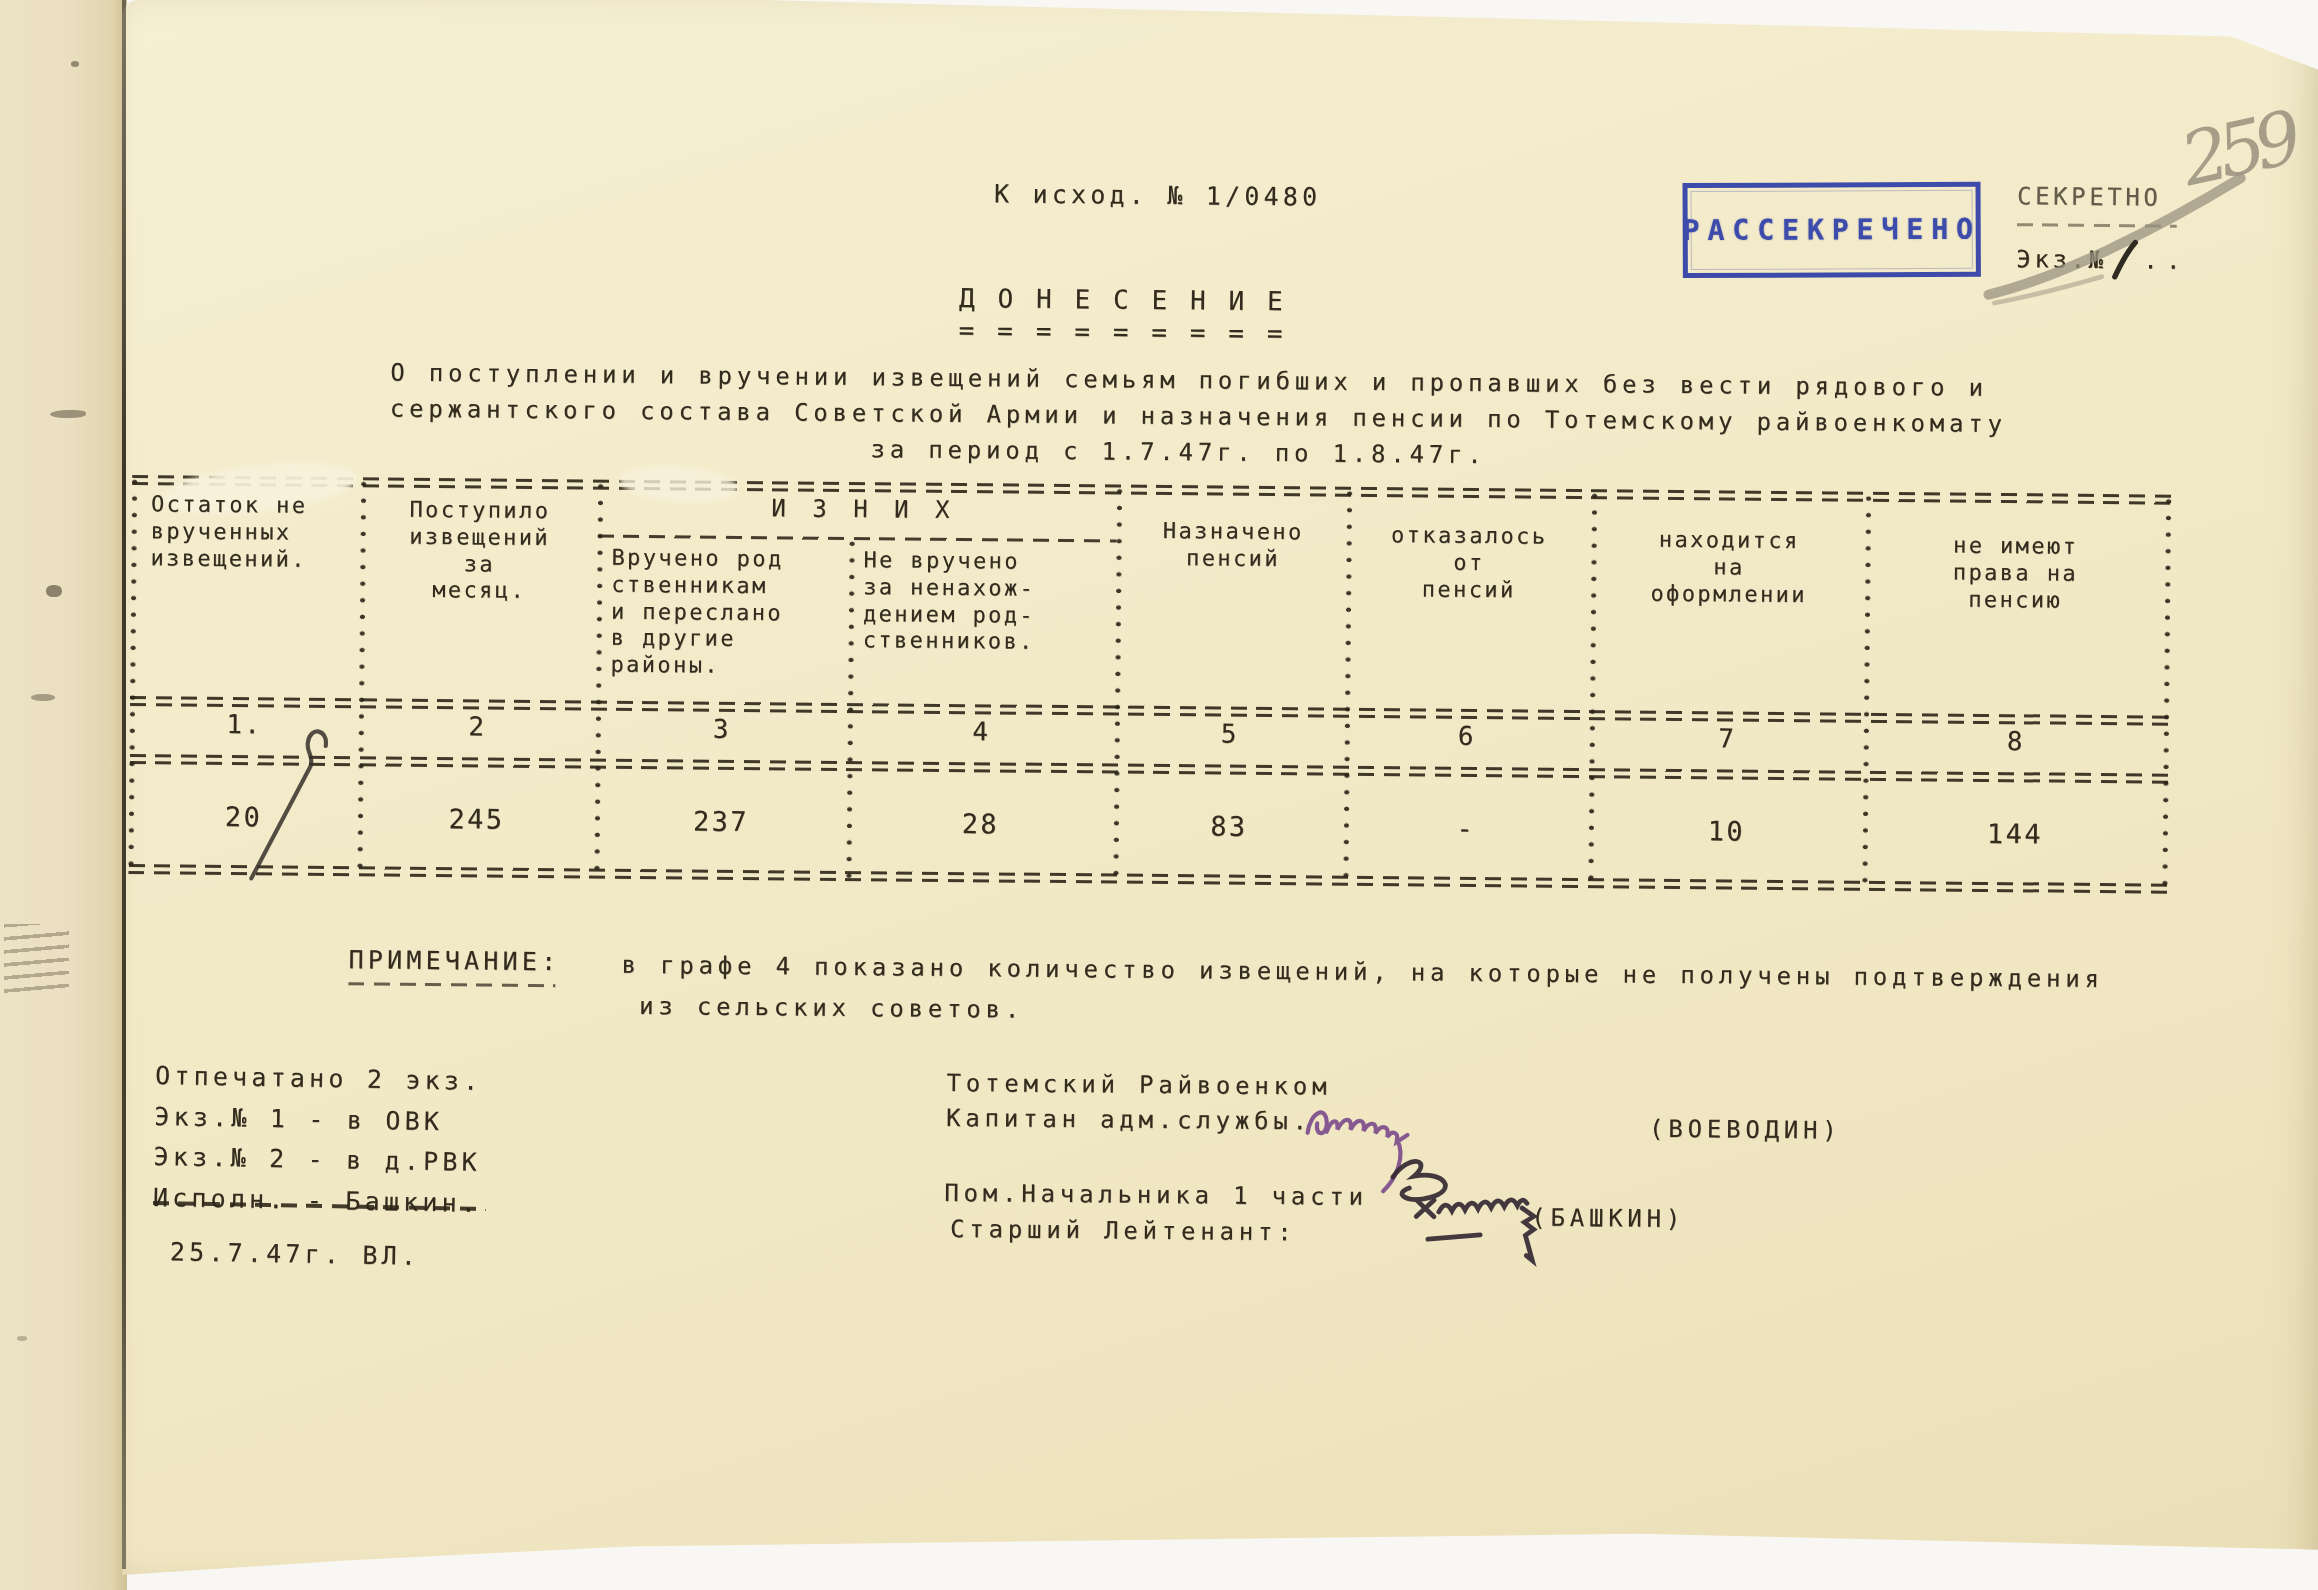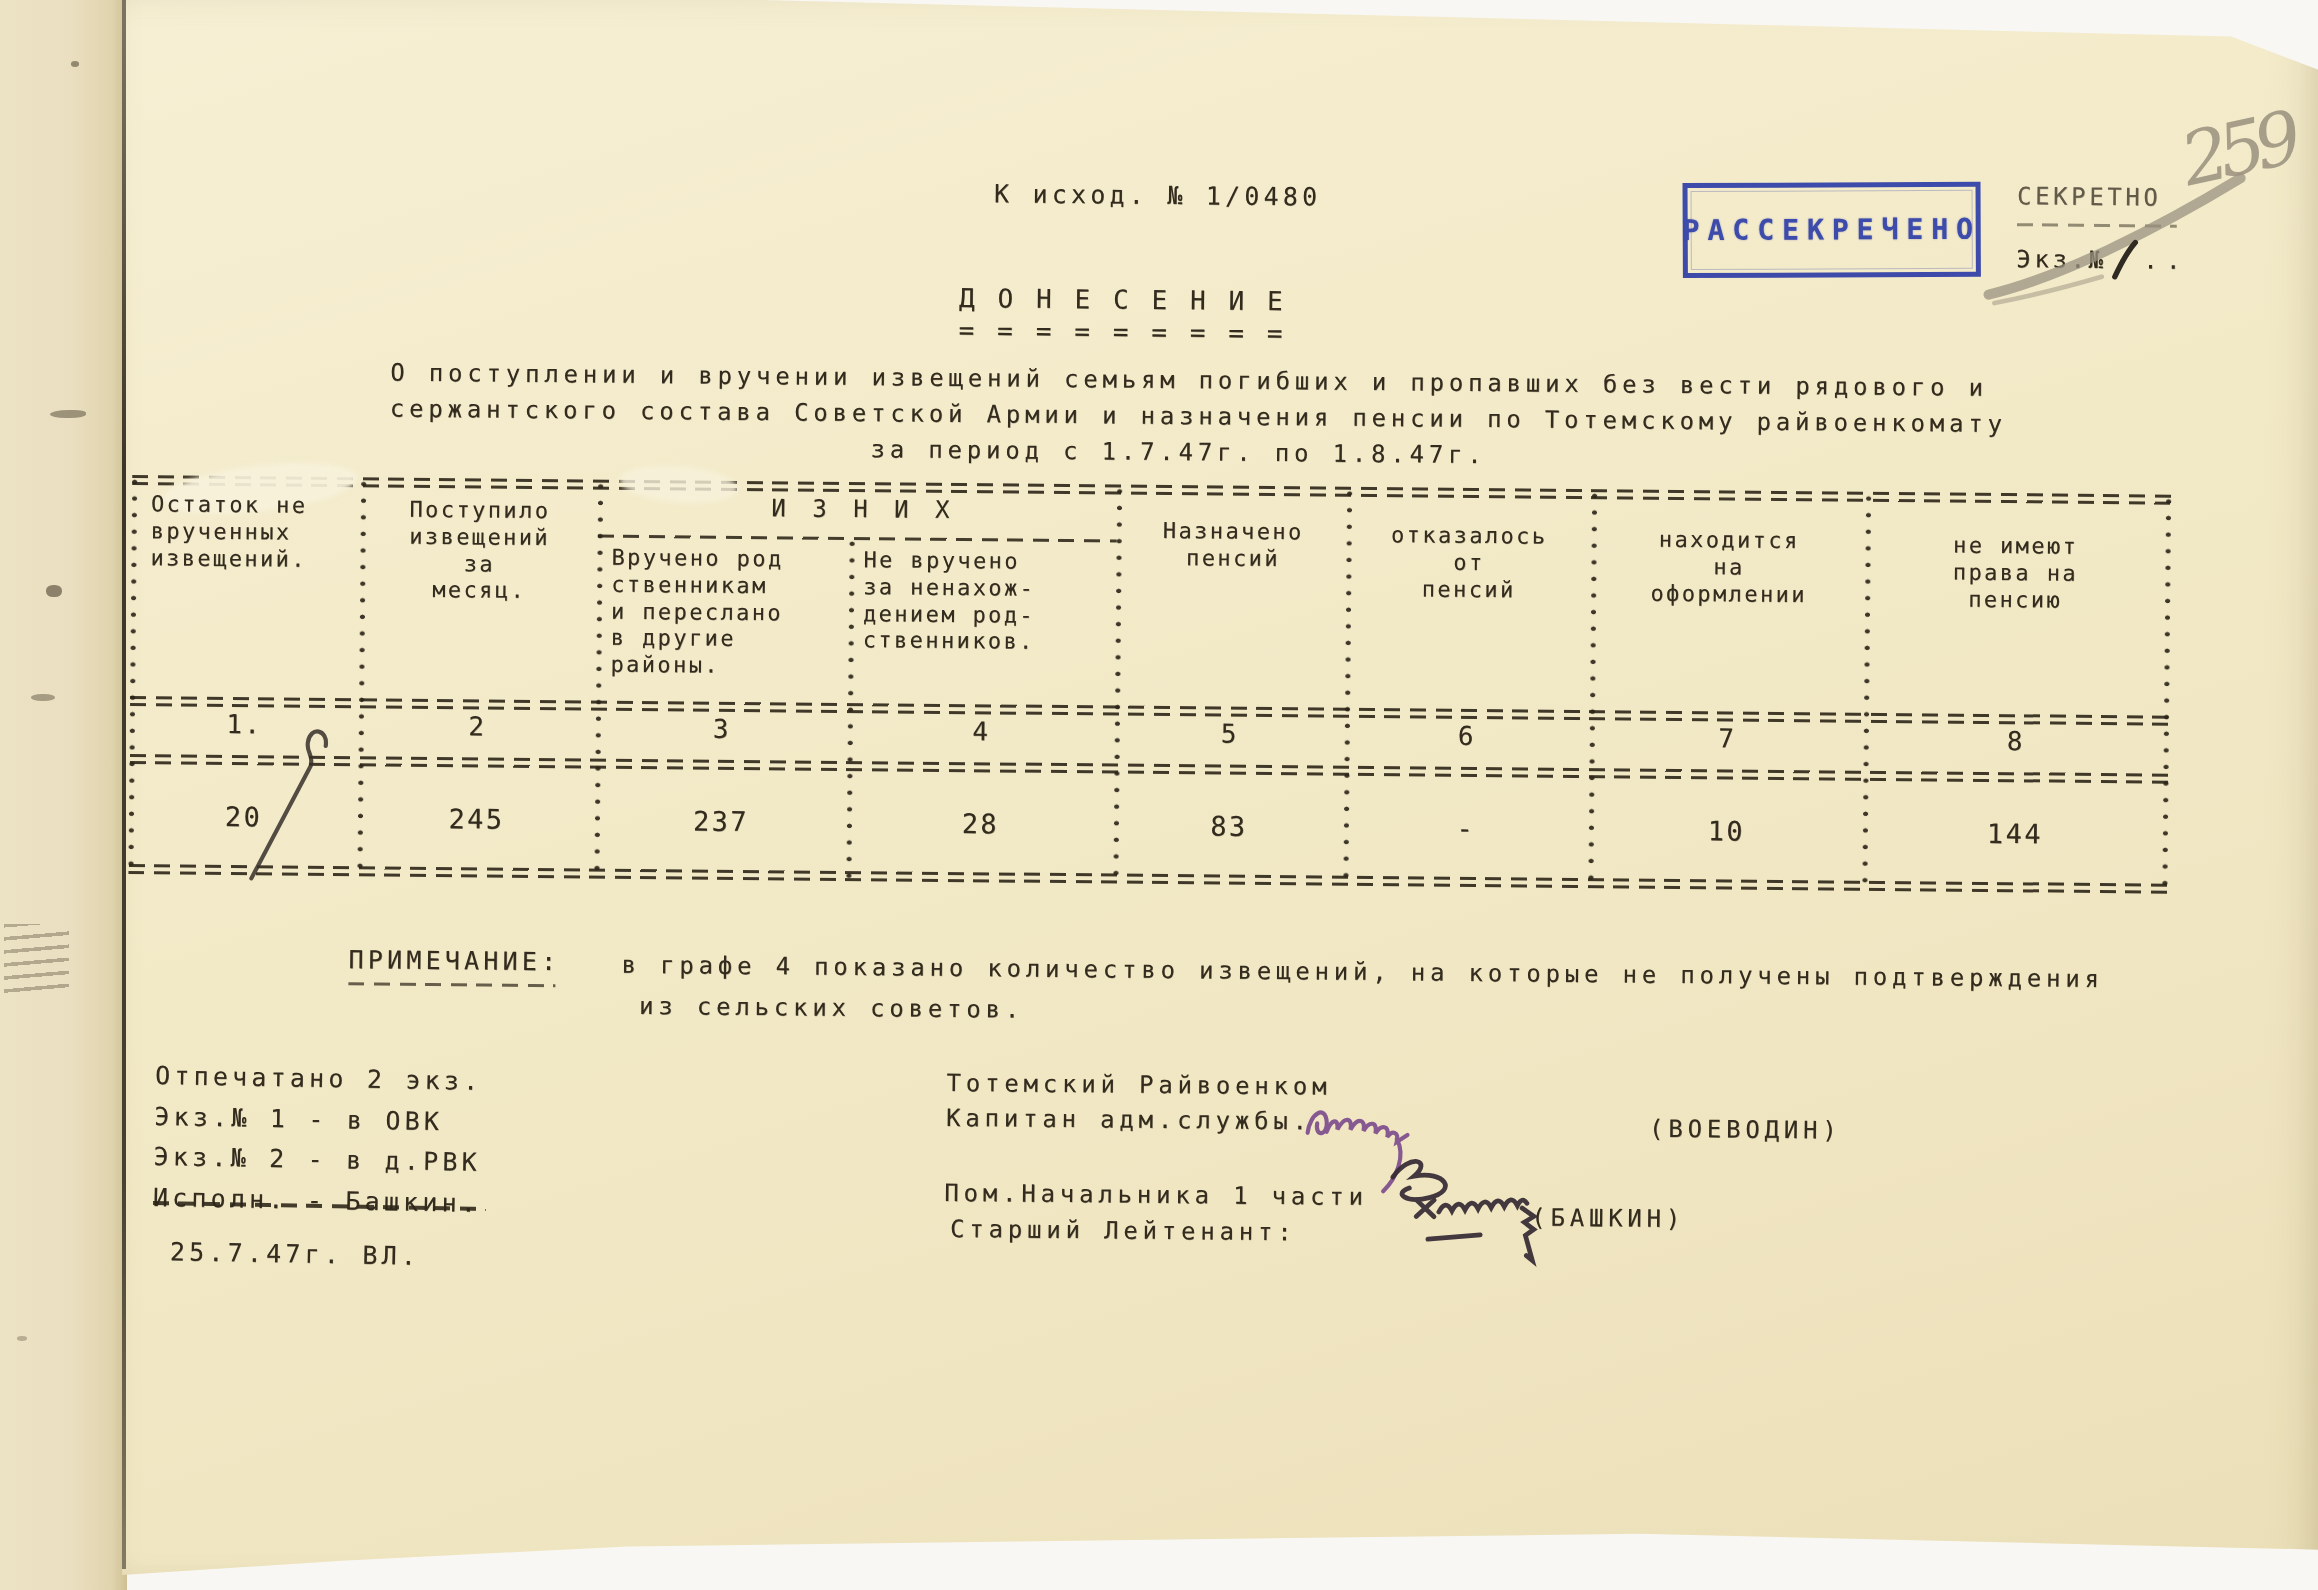--- a/index.html
+++ b/index.html
@@ -10,21 +10,21 @@
   .under-strip{position:absolute;left:0;top:0;width:127px;height:1591px;
     background:linear-gradient(90deg,#ece3c4 0%,#eadfc0 55%,#e0d4ae 88%,#cfc094 100%);}
   .speck{position:absolute;background:#3e3526;border-radius:45%;opacity:.55;}
   .scribble{position:absolute;opacity:.35;
     background:repeating-linear-gradient(175deg,#4a3f2c 0 3.6px,transparent 3.6px 13px);}
 
   
   .sheet{position:absolute;left:122px;top:0;width:2197px;height:1591px;
     background:linear-gradient(163deg,#f6efd3 0%,#f3ebca 30%,#f0e6c2 68%,#eadfb7 100%);
     clip-path:polygon(0 0,29% 0,96% 2.3%,100% 4.4%,100% 97.4%,69% 96.4%,23% 97.2%,10% 98.1%,0 99%);
-    box-shadow:inset -24px 0 48px -24px rgba(120,100,60,.28), inset 0 -18px 36px -18px rgba(120,100,60,.22);}
+    box-shadow:inset -24px 0 48px -24px rgba(120,100,60,.28), inset 0 -18px 36px -18px rgba(120,100,60,.22);border-radius:17px;}
   .sheet-edge{position:absolute;left:0;top:0;width:3.6px;height:1569px;
     background:linear-gradient(180deg,rgba(30,23,12,.55),rgba(30,23,12,.85) 30%,rgba(30,23,12,.8) 75%,rgba(30,23,12,.5));}
 
   .content{position:absolute;left:0;top:0;width:2197px;height:1591px;
     transform:rotate(.55deg);transform-origin:416px 297px;}
 
   .typed{position:absolute;color:#332b1e;white-space:pre-line;
     text-shadow:0.4px 0.5px 0.4px rgba(48,40,26,.42);}
   .fs40{font-size:24px;letter-spacing:4.8px;line-height:1.45;}
   .fs42{font-size:25px;letter-spacing:4.2px;line-height:1.3;}

